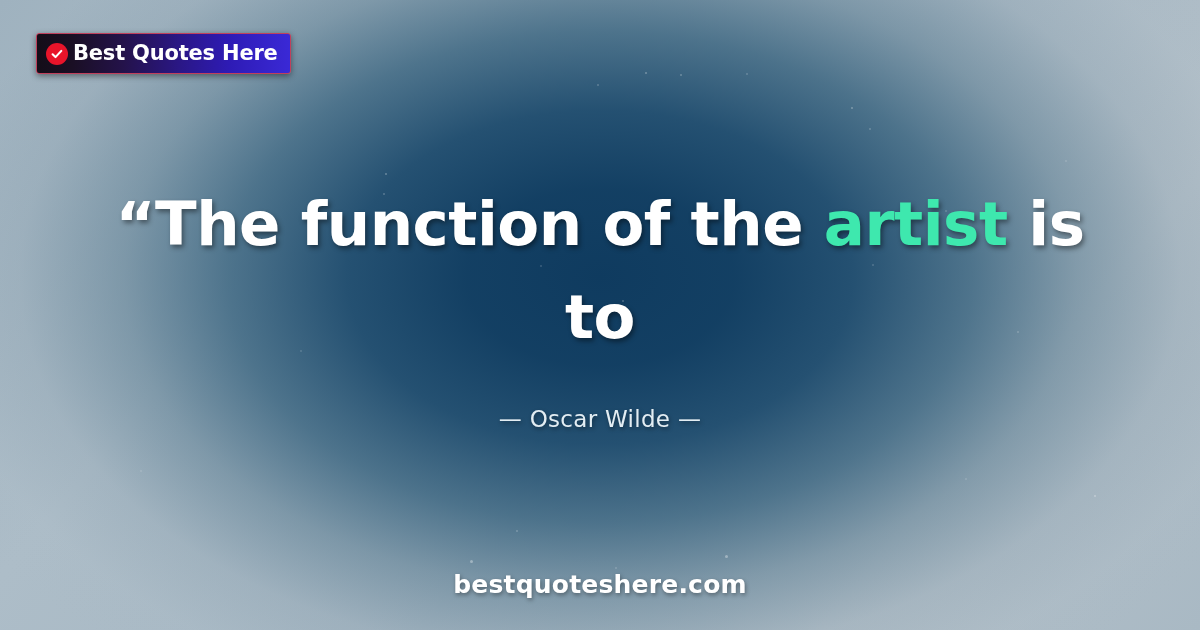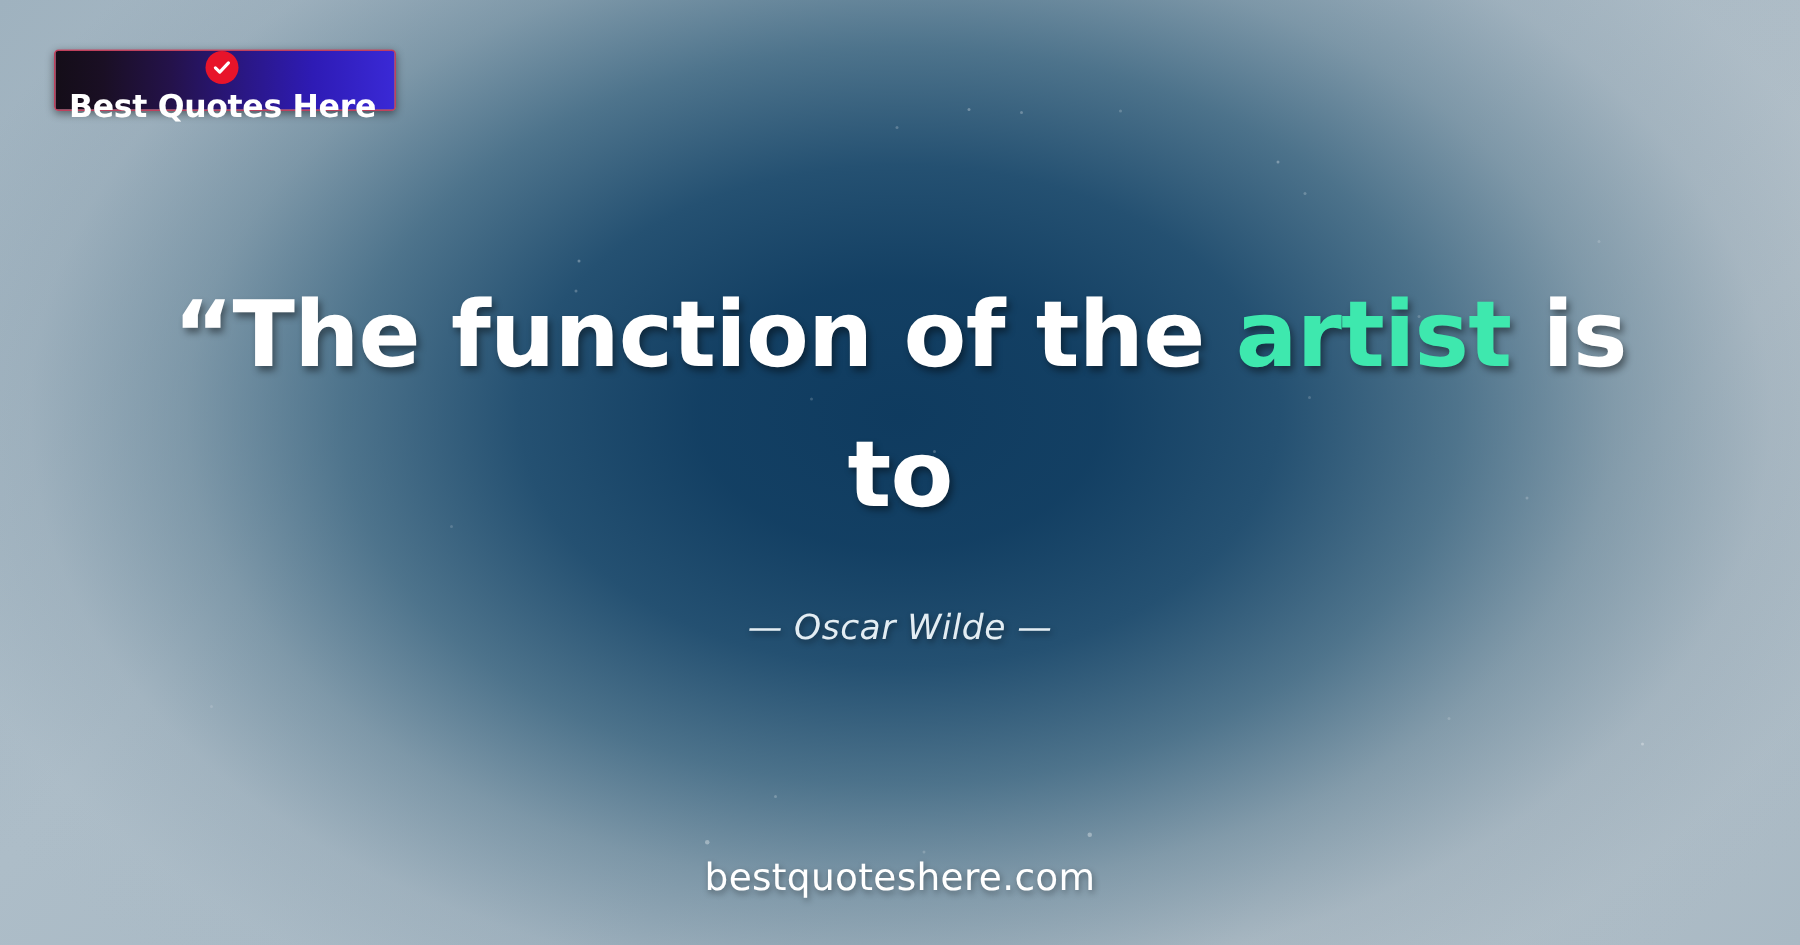--- a/index.html
+++ b/index.html
@@ -54,21 +54,20 @@
     display: flex;
     align-items: center;
     gap: 5px;
     padding: 0 12px 0 9px;
     border: 1px solid #c0405c;
     border-radius: 3px;
     background: linear-gradient(90deg,
         #140d18 0%, #1a0f24 14%, #24124a 34%,
         #2a1785 56%, #2e1bb5 76%, #3a29d6 100%);
     box-shadow: 0 2px 6px rgba(0,0,0,0.45);
-    flex-direction: column;
   }
   .badge-check {
     position: relative;
     width: 22px;
     height: 22px;
     flex: 0 0 22px;
     border-radius: 50%;
     background: #e8142a;
     display: flex;
     align-items: center;
@@ -115,32 +114,31 @@
     left: 0;
     right: 0;
     top: 406px;
     text-align: center;
     color: #e3edf3;
     font-family: "DejaVu Sans", sans-serif;
     font-weight: normal;
     font-size: 23px;
     letter-spacing: 0.3px;
     text-shadow: 1px 2px 4px rgba(0,0,0,0.40);
-    font-style: italic;
   }
 
   .footer {
     position: absolute;
     left: 0;
     right: 0;
     top: 570px;
     text-align: center;
     color: #ffffff;
     font-family: "DejaVu Sans", sans-serif;
-    font-weight: normal;
+    font-weight: bold;
     font-size: 25px;
     letter-spacing: 0.2px;
     text-shadow: 1px 2px 4px rgba(0,0,0,0.38);
   }
 </style>
 </head>
 <body>
 
 <div class="card">
 

